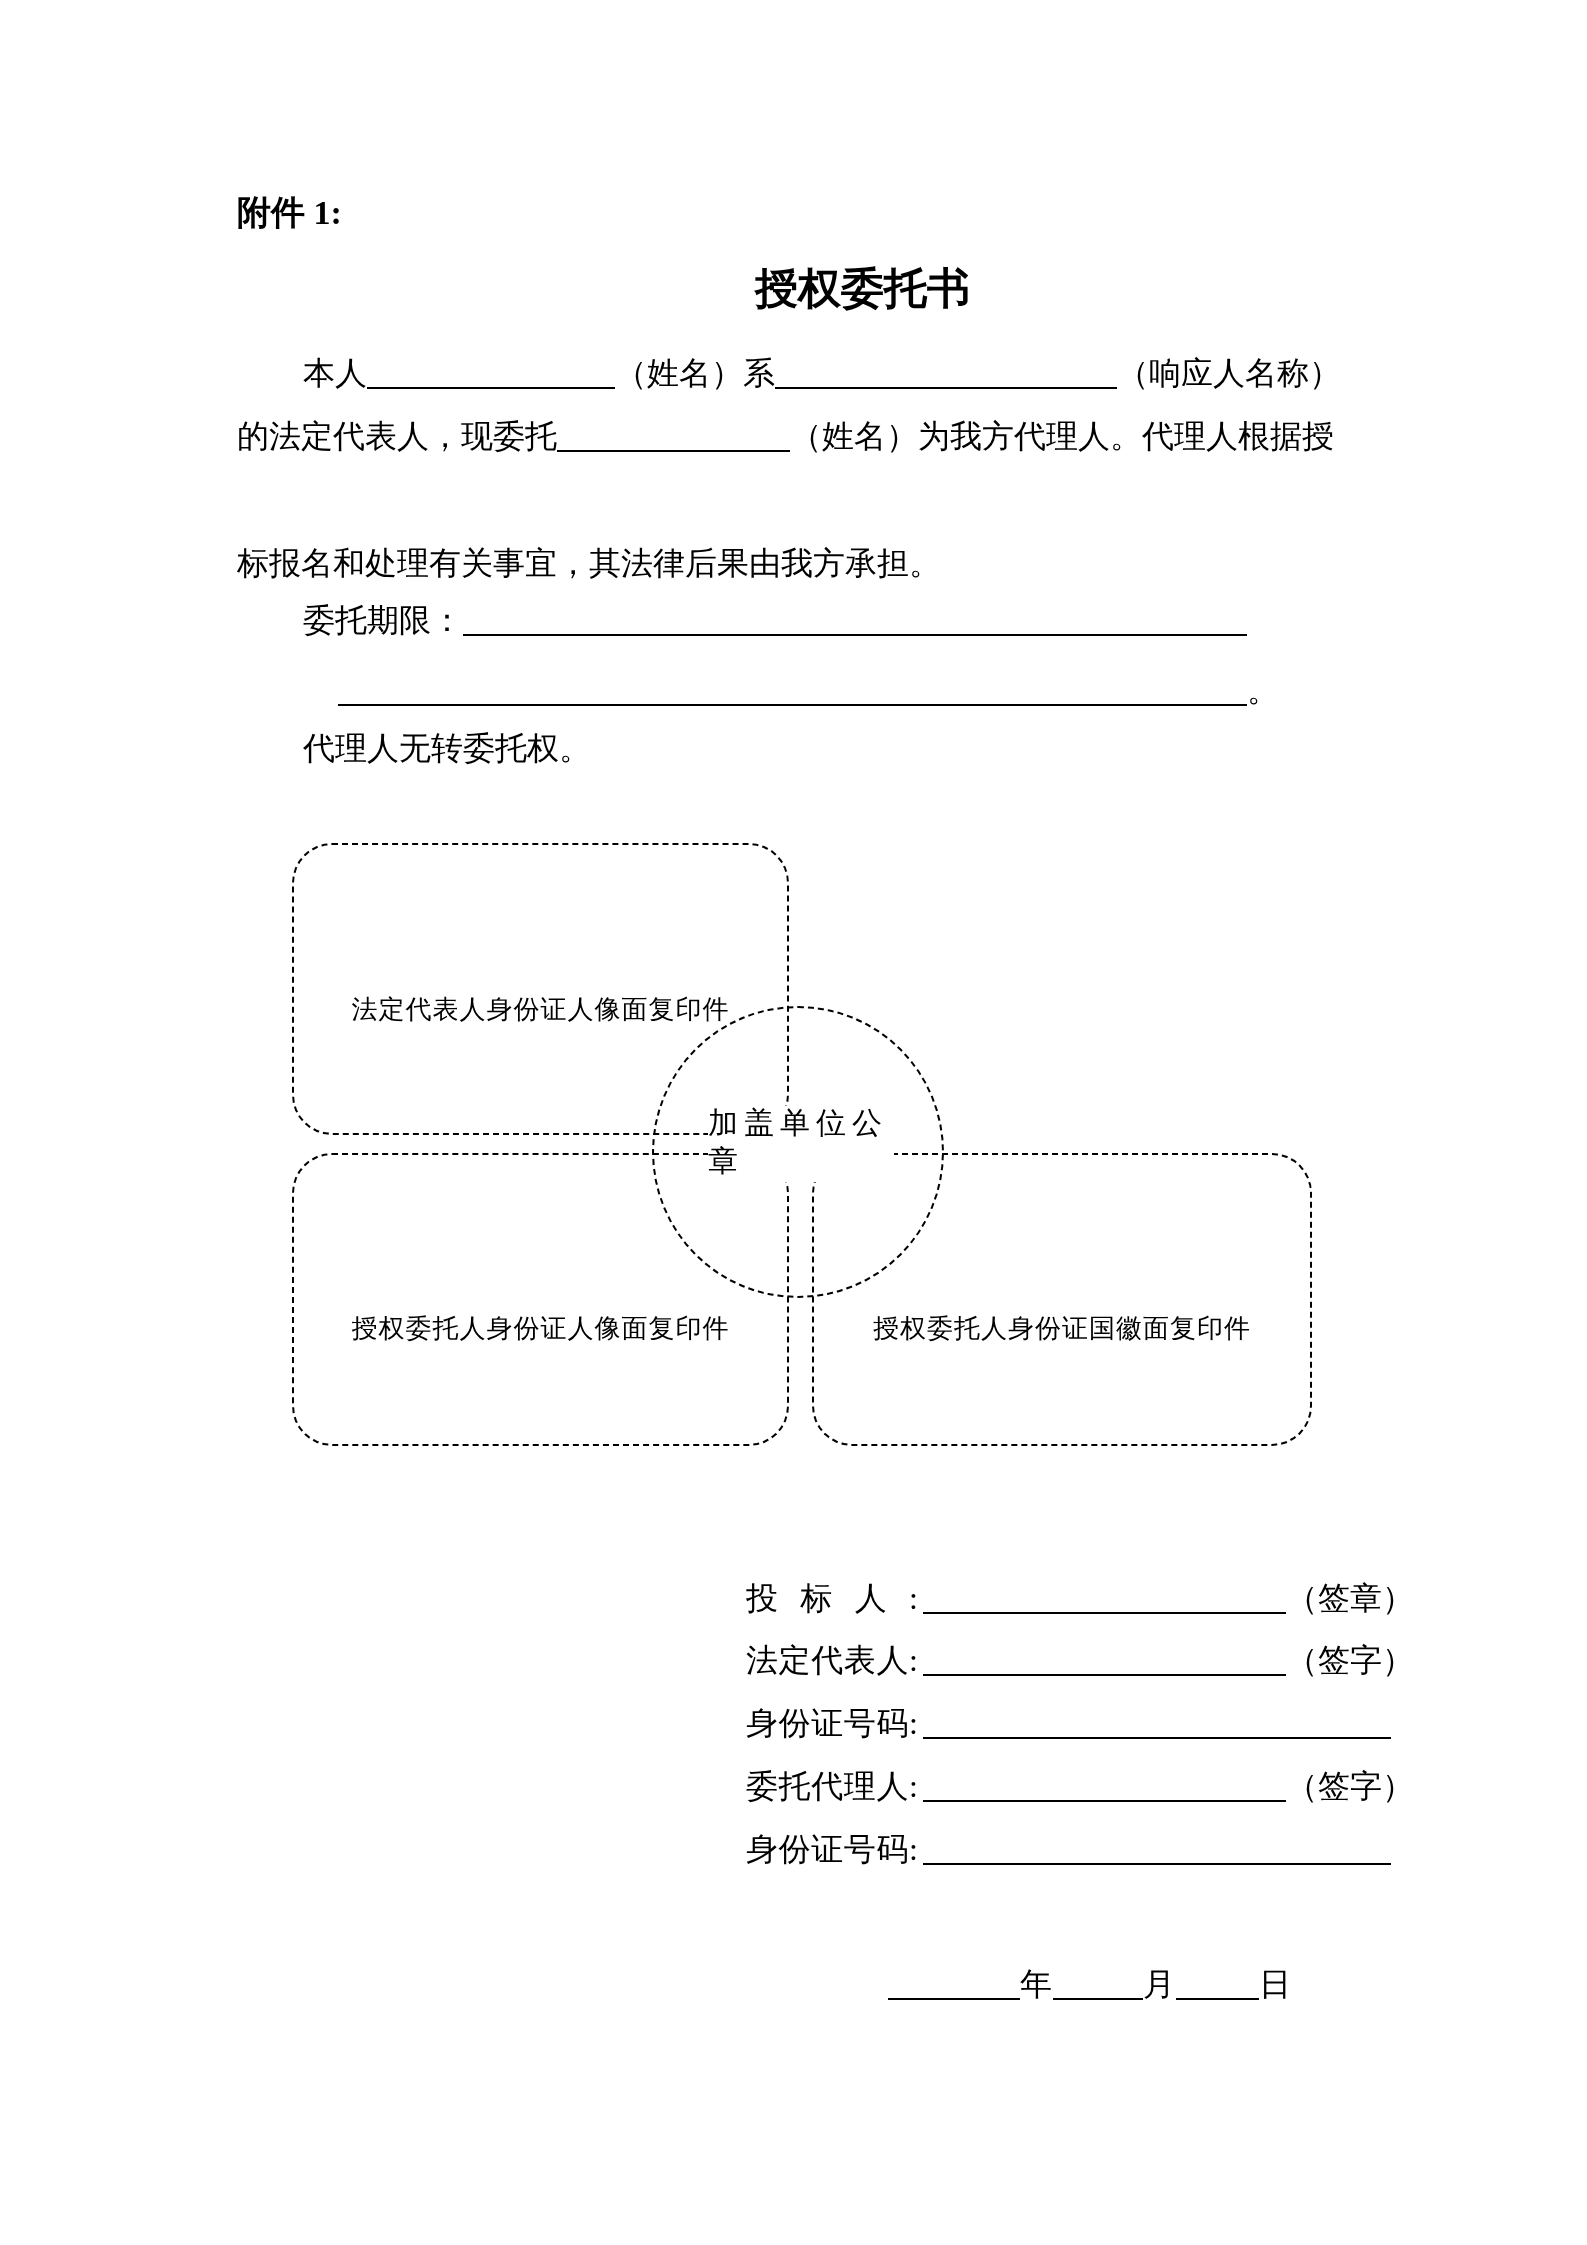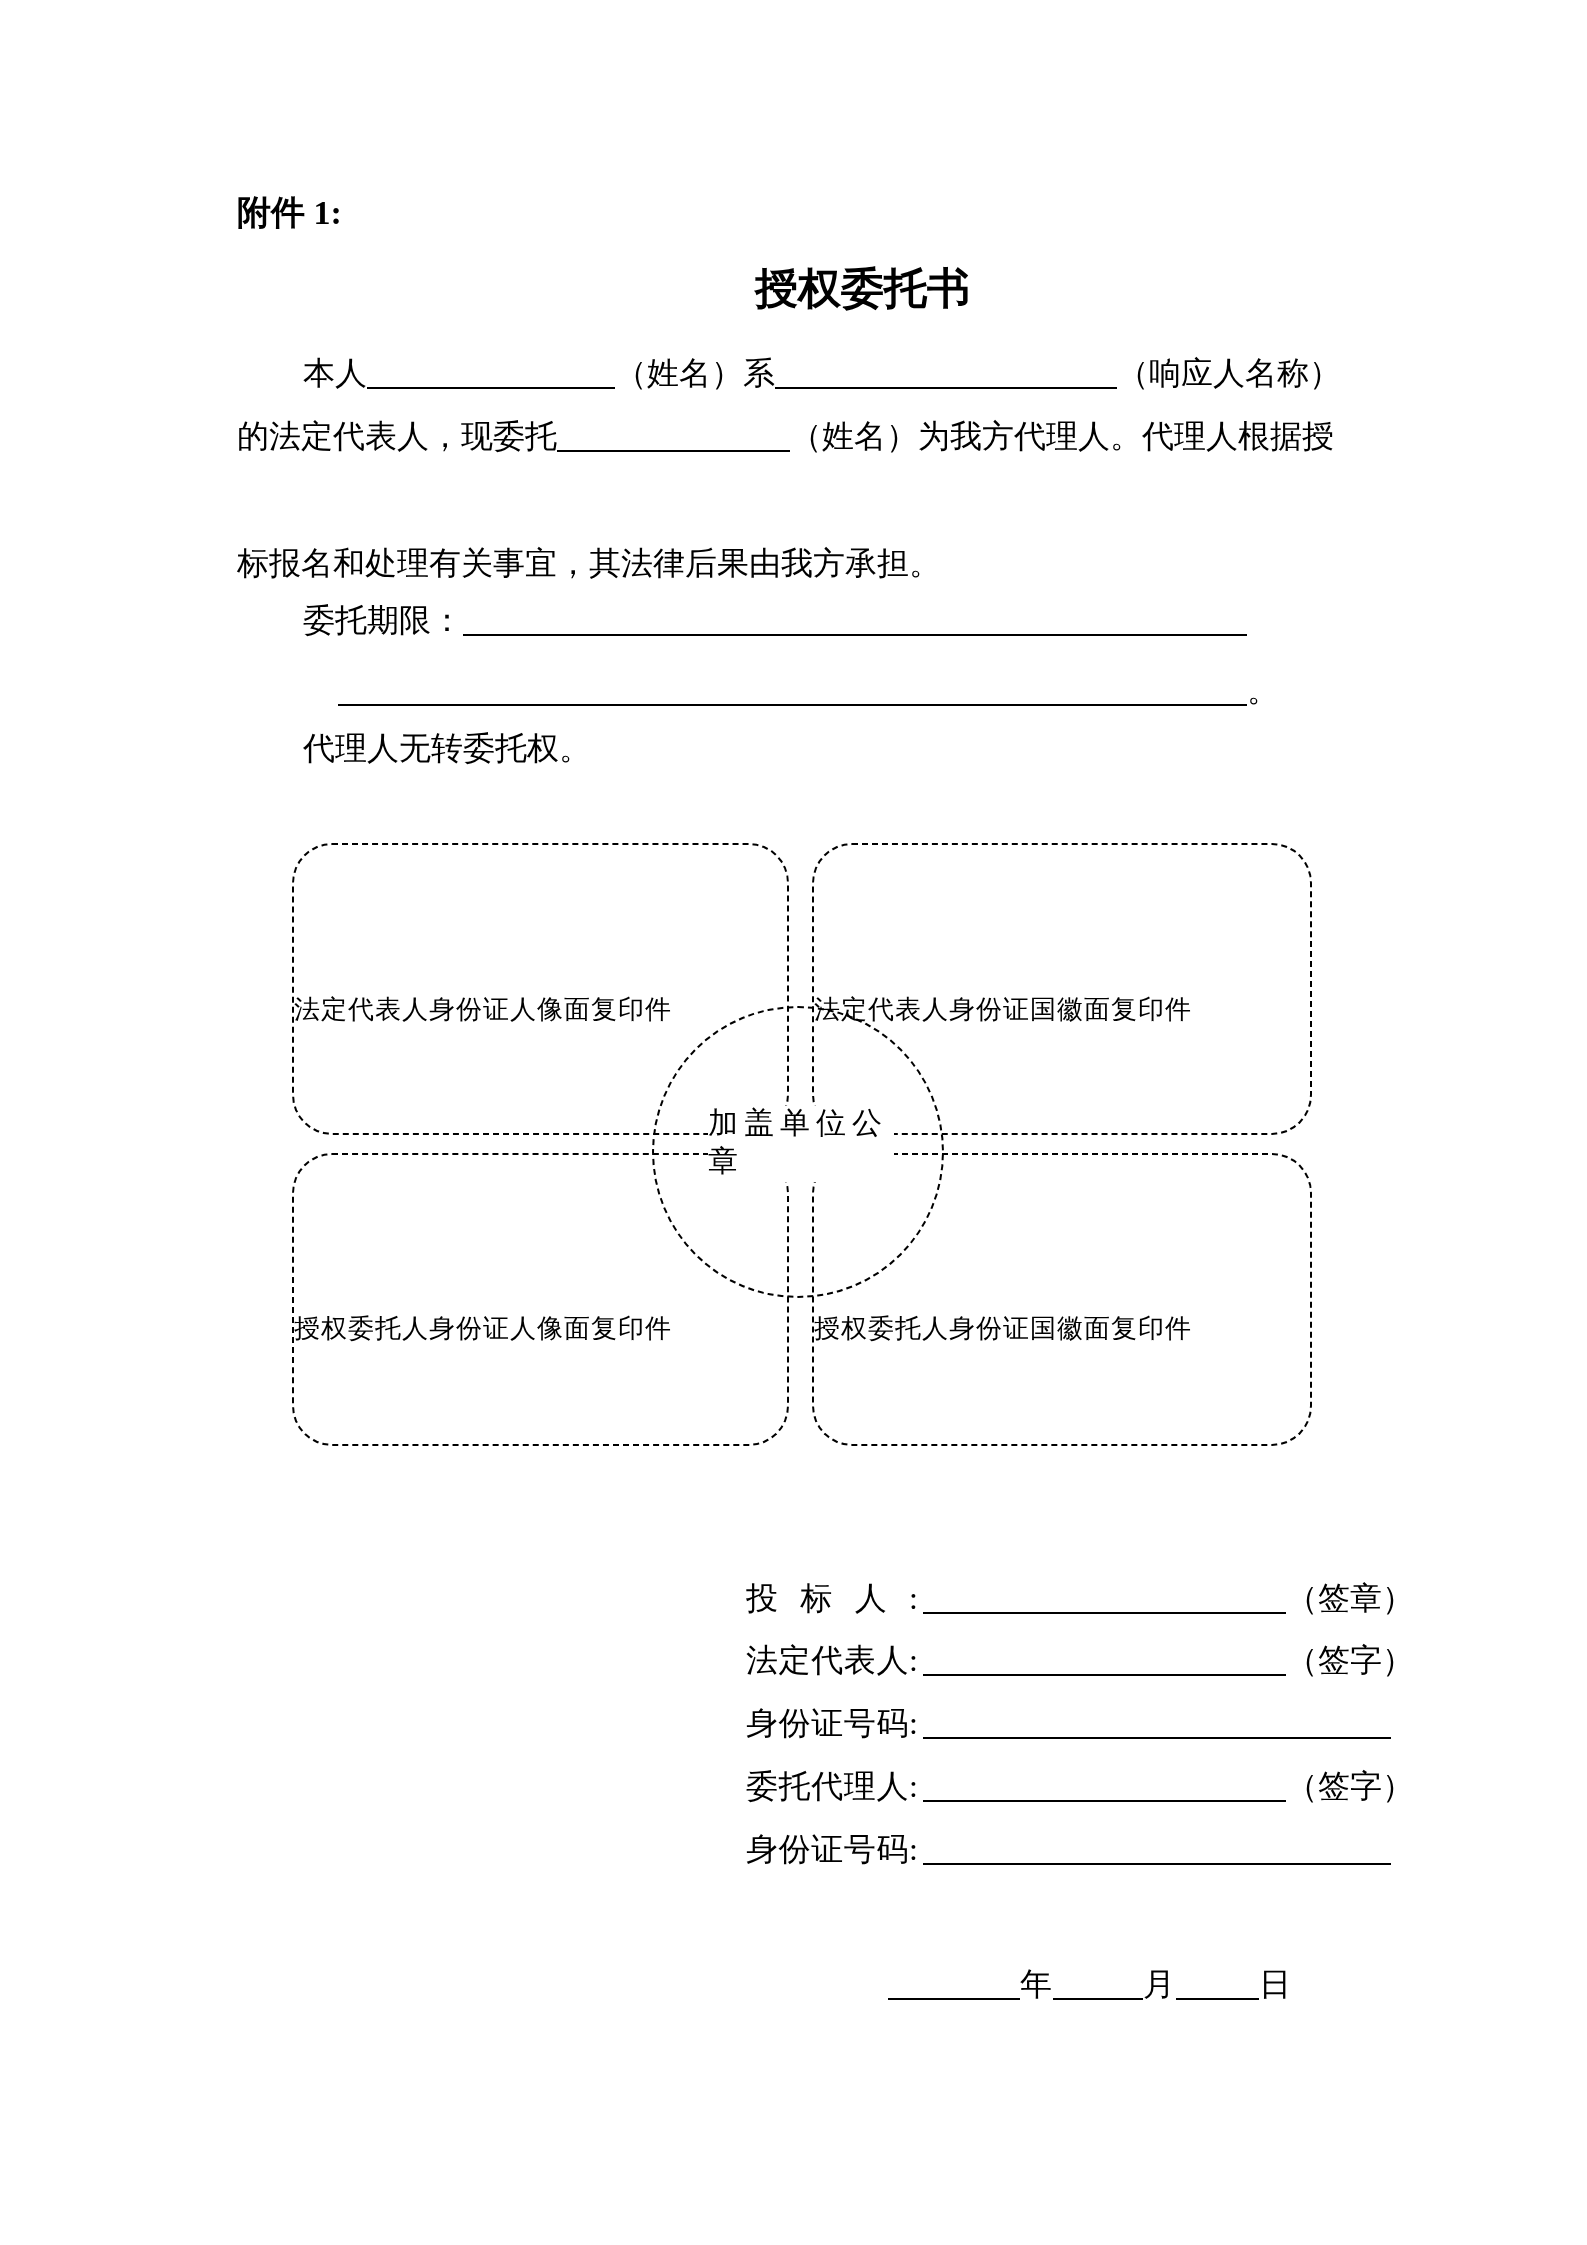--- a/index.html
+++ b/index.html
@@ -43,21 +43,21 @@
   .box{
     position:absolute;
     border:2px dashed #000;
     border-radius:40px;
     z-index:1;
     background:transparent;
   }
   .box-label{
     position:absolute;
     left:0; right:0;
-    text-align:left;
+    text-align:center;
     font-size:26px;
     line-height:30px;
     letter-spacing:1px;
   }
   .seal-circle{
     position:absolute;
     left:652px; top:1006px;
     width:288px; height:288px;
     border:2px dashed #000;
     border-radius:50%;
@@ -116,23 +116,20 @@
     <span class="blank" style="width:909px;"></span><span>。</span>
   </div>
 
   <div class="row" style="left:303px;top:727px;">
     <span>代理人无转委托权。</span>
   </div>
 
   <div class="box" style="left:292px;top:843px;width:493px;height:288px;">
     <div class="box-label" style="top:150px;">法定代表人身份证人像面复印件</div>
   </div>
-  <div class="box" style="left:812px;top:843px;width:496px;height:288px;">
-    <div class="box-label" style="top:150px;">法定代表人身份证国徽面复印件</div>
-  </div>
   <div class="box" style="left:292px;top:1153px;width:493px;height:289px;">
     <div class="box-label" style="top:159px;">授权委托人身份证人像面复印件</div>
   </div>
   <div class="box" style="left:812px;top:1153px;width:496px;height:289px;">
     <div class="box-label" style="top:159px;">授权委托人身份证国徽面复印件</div>
   </div>
 
   <div class="seal-circle"></div>
   <div class="seal-text">
     <div>加盖单位公</div>

